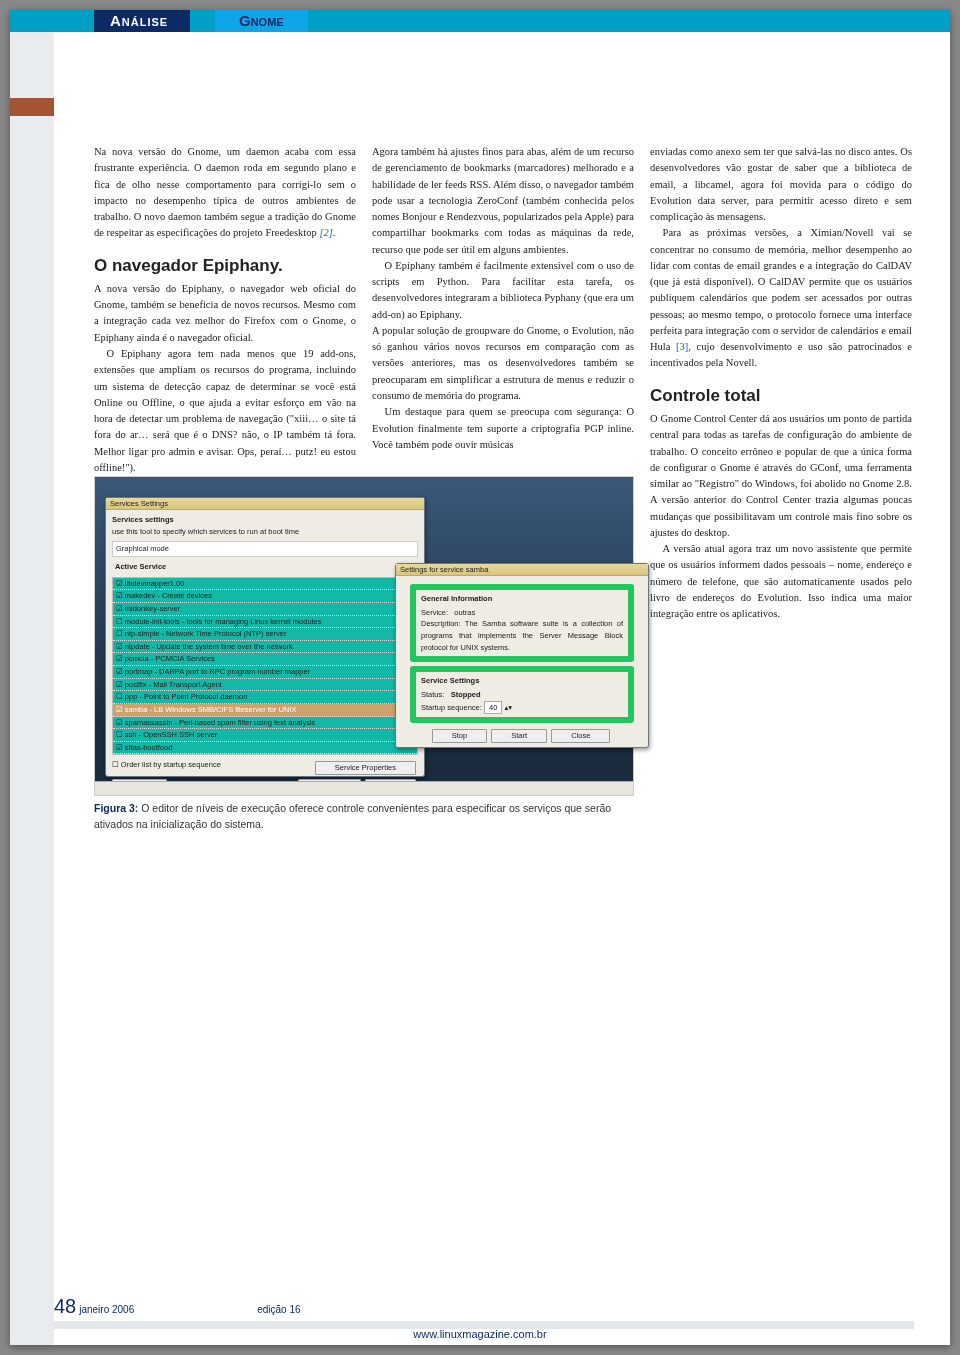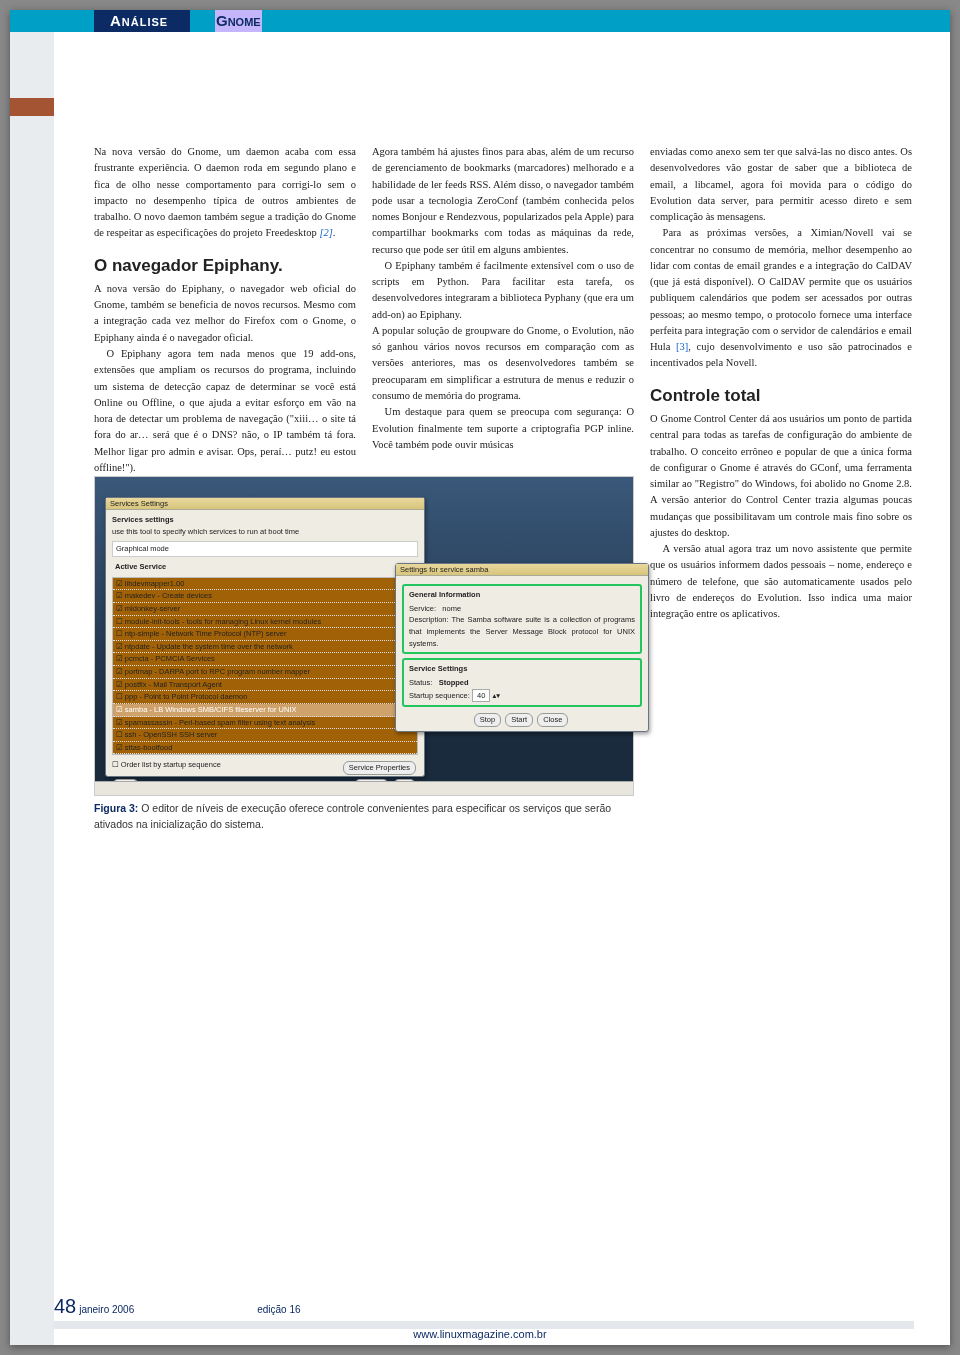--- a/index.html
+++ b/index.html
@@ -36,26 +36,26 @@
     letter-spacing: 1px;
     font-size: 15px;
     padding: 2px 22px 2px 16px;
     height: 22px;
     line-height: 17px;
   }
   .ribbon .topic {
     position: absolute;
     top: 0; left: 205px;
     color: #0c2a63;
-    background: #c4b5fd;
+    background: #0ea5e9;
     font-family: Verdana, sans-serif;
     font-variant: small-caps;
     font-weight: bold;
     font-size: 15px;
-    padding: 2px 1px;
+    padding: 2px 24px;
     height: 22px;
     line-height: 17px;
   }
   .band-left {
     position: absolute;
     top: 0; left: 0;
     width: 44px; height: 100%;
     background: #e9ecef;
   }
   .band-left .notch {
@@ -110,27 +110,27 @@
     position:absolute; background:#efece4;
     border:1px solid #6a7584; border-radius:3px;
     box-shadow:1px 2px 4px rgba(0,0,0,.4);
   }
   .win .titlebar {
     background:linear-gradient(#e8d89c,#d8c47c);
     height:12px; border-bottom:1px solid #aa9;
     padding: 0 4px; font-size:7.5px; line-height:12px;
   }
   .win .body { padding:4px 6px; }
-  .service-list { background:#a16207; border:1px solid #bbb; margin-top:4px; }
+  .service-list { background:#14b8a6; border:1px solid #bbb; margin-top:4px; }
   .service-list div { padding:0 3px; border-bottom:1px dotted #ddd; white-space:nowrap; overflow:hidden; text-overflow:ellipsis; }
   .service-list div.sel { background:#cfa16b; color:#fff; }
   .chk::before { content:"☑ "; }
   .nchk::before { content:"☐ "; }
-  .btn { display:inline-block; border:1px solid #999; background:#eee; border-radius:6px; padding:0 5px; margin:2px 2px 0 0; font-size:7.5px; }
-  .group { border:2px solid #22c55e; border-radius:3px; margin:4px 0; padding:3px 5px; }
+  .btn { display:inline-block; border:1px solid #999; background:#eee; border-radius:1px; padding:0 19px; margin:2px 2px 0 0; font-size:7.5px; }
+  .group { border:6px solid #22c55e; border-radius:3px; margin:4px 8px; padding:3px 5px; }
   .group .gtitle { font-weight:bold; margin-bottom:2px; display:block; }
   .fig-caption {
     font-family: Arial, sans-serif;
     font-size: 10.5px;
     color: #333;
     margin-top: 4px;
     text-align: left;
   }
   .fig-caption b { color:#0c2a63; }
   .footer {
@@ -240,21 +240,21 @@
                   </span>
                 </div>
               </div>
             </div>
 
             <div class="win" style="top:86px; left:300px; width:254px;">
               <div class="titlebar">Settings for service samba</div>
               <div class="body">
                 <div class="group">
                   <span class="gtitle">General Information</span>
-                  <span>Service:</span> &nbsp; <span>nome</span><br>
+                  <span>Service:</span> &nbsp; <span>outras</span><br>
                   <span>Description:</span> <span>The Samba software suite is a collection of programs that implements the Server Message Block protocol for UNIX systems.</span>
                 </div>
                 <div class="group">
                   <span class="gtitle">Service Settings</span>
                   <span>Status:</span> &nbsp; <b>Stopped</b><br>
                   <span>Startup sequence:</span>
                   <span style="display:inline-block;border:1px solid #aaa;background:#fff;padding:0 4px;">40</span> <span>▴▾</span>
                 </div>
                 <div style="text-align:center;margin-top:4px;">
                   <span class="btn">Stop</span>

